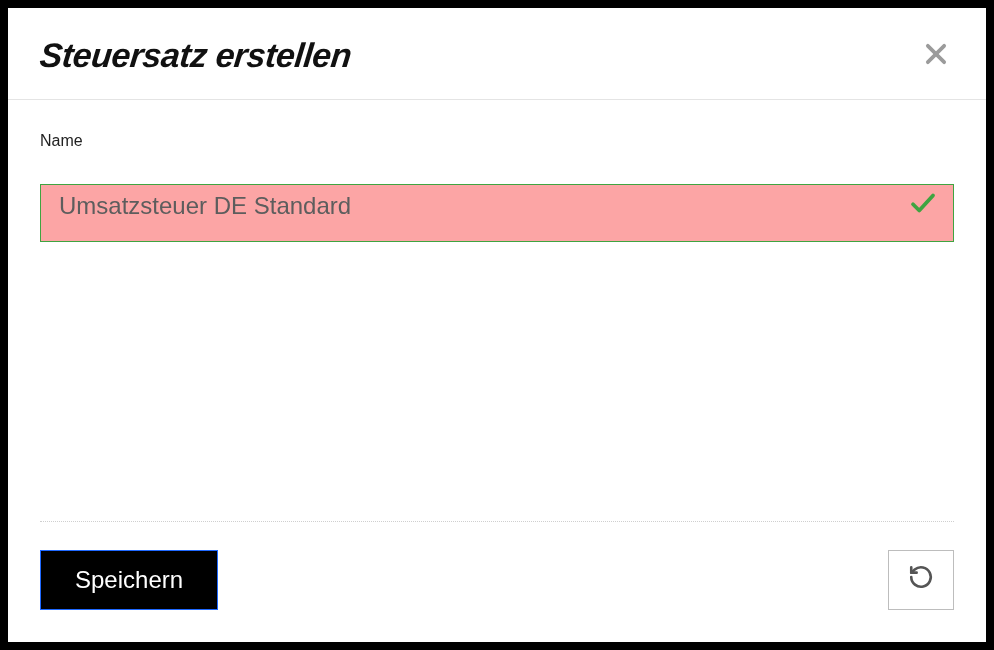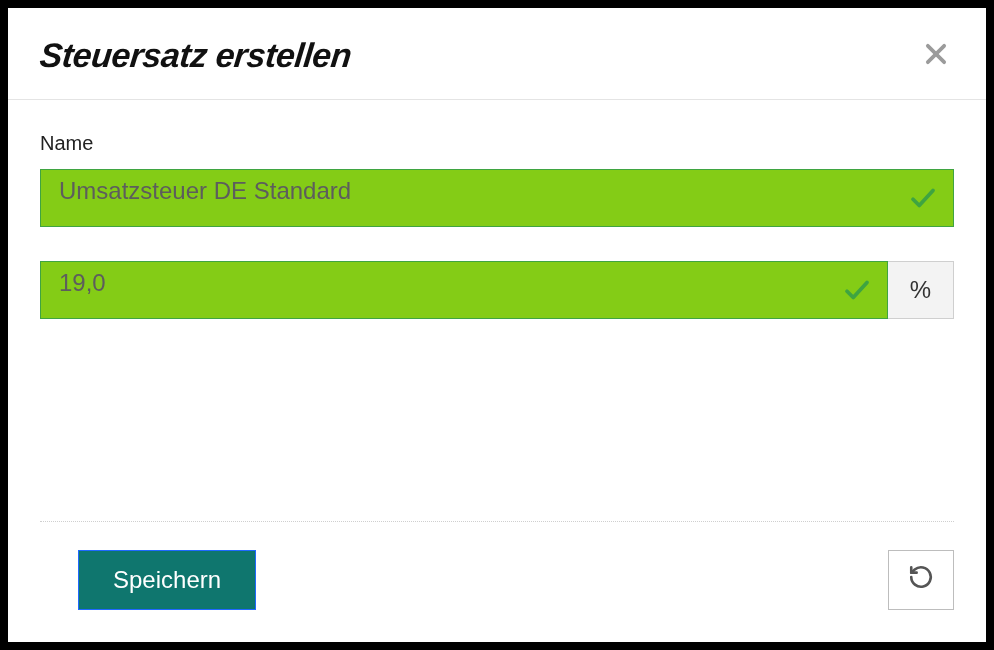--- a/index.html
+++ b/index.html
@@ -44,42 +44,43 @@
     justify-content: center;
   }
   .close-btn svg { width: 28px; height: 28px; }
   .modal-body {
     flex: 1;
     padding: 32px 32px 0 32px;
   }
   .form-group { margin-bottom: 34px; }
   .form-label {
     display: block;
-    font-size: 20px;
+    font-size: 16px;
     color: #222;
     margin-bottom: 14px;
     font-weight: 400;
   }
   .input-row {
     display: flex;
     align-items: stretch;
   }
   .input-wrap {
     position: relative;
     flex: 1;
   }
   .text-input {
     width: 100%;
     height: 58px;
     border: 1px solid #3fa441;
     padding: 0 56px 14px 18px;
     font-size: 24px;
     color: #5d5d5d;
     outline: none;
-    background: #84cc16;
+    background: #fca5a5;
+    margin-top: 20px;
   }
   .valid-icon {
     position: absolute;
     right: 16px;
     top: 50%;
     transform: translateY(-50%);
     color: #3fa441;
     pointer-events: none;
   }
   .valid-icon svg { width: 30px; height: 30px; display:block; }
@@ -108,26 +109,25 @@
     border: 1px solid #bdbdbd;
     background: #fff;
     color: #6e6e6e;
     cursor: pointer;
     padding: 0 28px;
     display: flex;
     align-items: center;
     justify-content: center;
   }
   .btn-primary {
-    background: #0f766e;
+    background: #000000;
     border-color: #1f69ff;
     color: #fff;
     padding: 12px 34px;
     font-weight: 400;
-    margin-left: 38px;
   }
   .btn-icon {
     width: 66px;
     padding: 0;
     color: #555;
   }
   .btn-icon svg { width: 26px; height: 26px; }
   .spacer { flex: 1; }
 </style>
 </head>
@@ -157,31 +157,20 @@
           <span class="valid-icon">
             <svg viewBox="0 0 24 24" fill="none" stroke="currentColor" stroke-width="3" stroke-linecap="round" stroke-linejoin="round">
               <polyline points="4 13 9 18 20 6"></polyline>
             </svg>
           </span>
         </div>
       </div>
     </div>
 
     <div class="form-group">
-      <div class="input-row">
-        <div class="input-wrap">
-          <input type="text" class="text-input" value="19,0" style="">
-          <span class="valid-icon">
-            <svg viewBox="0 0 24 24" fill="none" stroke="currentColor" stroke-width="3" stroke-linecap="round" stroke-linejoin="round">
-              <polyline points="4 13 9 18 20 6"></polyline>
-            </svg>
-          </span>
-        </div>
-        <div class="addon">%</div>
-      </div>
     </div>
 
   </div>
 
   <div class="modal-footer">
     <button class="btn btn-primary">Speichern</button>
     <div class="spacer"></div>
     <button class="btn btn-icon">
       <span>
         <svg viewBox="0 0 24 24" fill="none" stroke="currentColor" stroke-width="2.4" stroke-linecap="round" stroke-linejoin="round">

